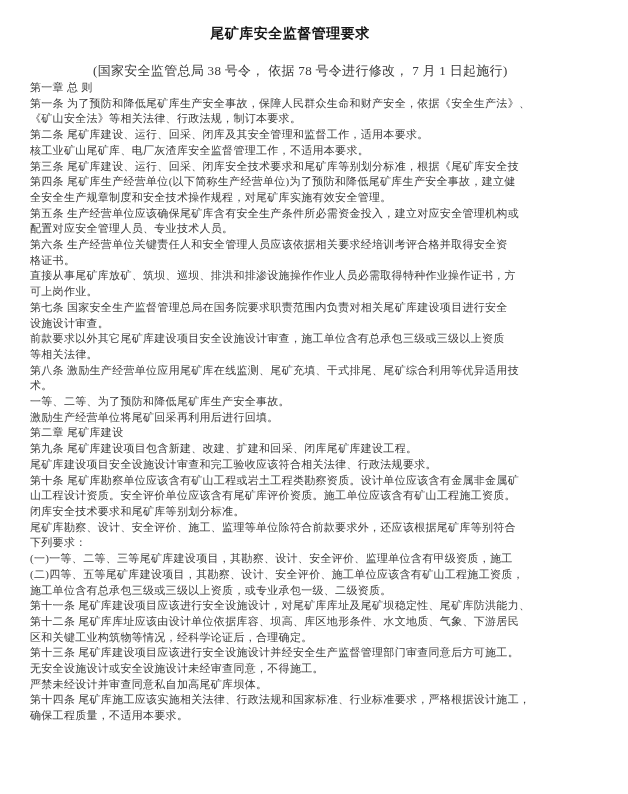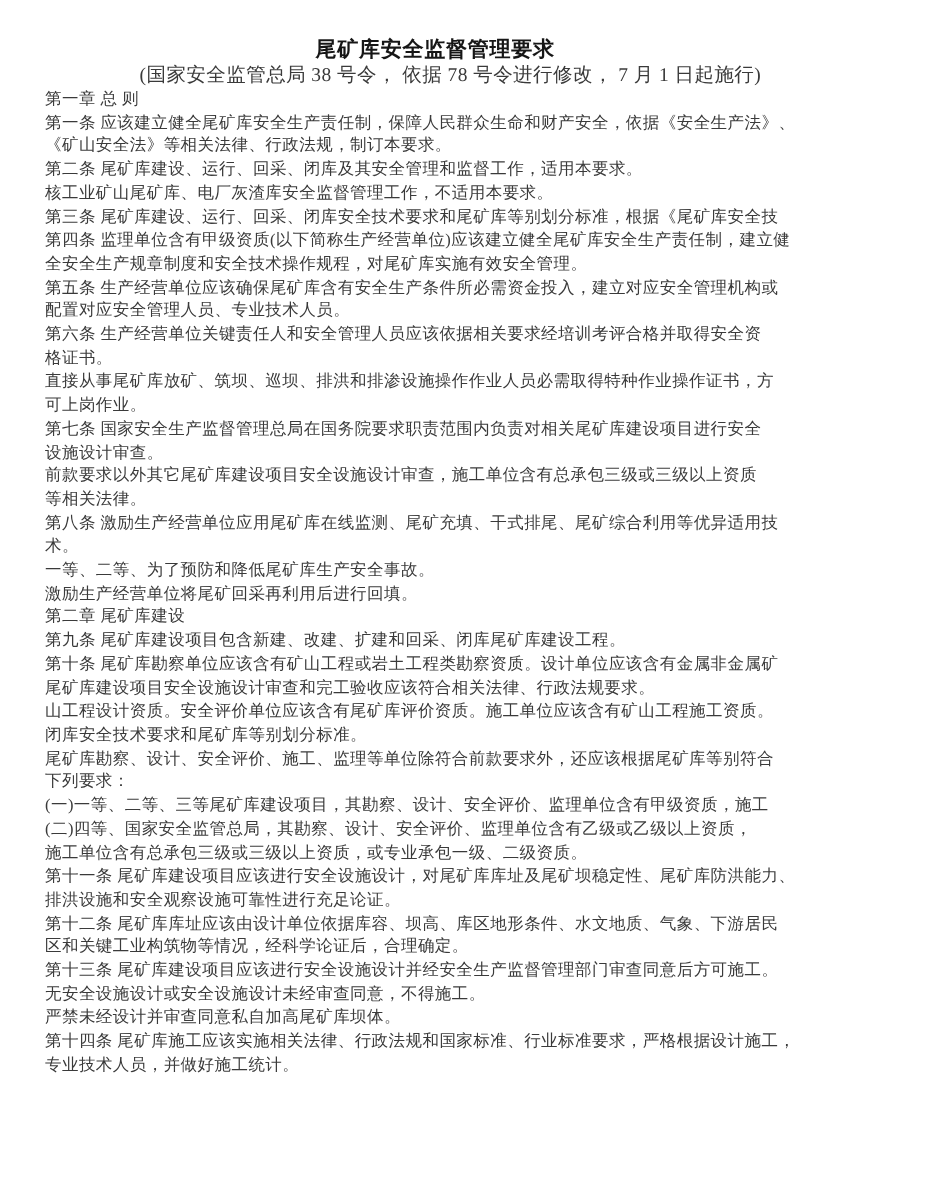--- a/index.html
+++ b/index.html
@@ -22,20 +22,21 @@
   .doc-title {
     font-size: 14px;
     font-weight: bold;
     color: #161616;
     text-align: center;
     line-height: 16px;
     letter-spacing: 0.5px;
     white-space: nowrap;
   }
   .doc-subtitle {
+    margin-top: 21px;
     padding-left: 63px;
     font-size: 13px;
     line-height: 15px;
     letter-spacing: 0.3px;
     white-space: pre;
     color: #3a3a3a;
   }
   .doc-body {
     margin-top: 2px;
   }
@@ -48,55 +49,54 @@
   }
 </style>
 </head>
 <body>
 
 <div class="page">
   <div class="doc-title">尾矿库安全监督管理要求</div>
   <div class="doc-subtitle">(国家安全监管总局 38 号令， 依据 78 号令进行修改， 7 月 1 日起施行)</div>
   <div class="doc-body">
       <div class="line">第一章 总 则</div>
-      <div class="line">第一条 应该建立健全尾矿库安全生产责任制，保障人民群众生命和财产安全，依据《安全生产法》、</div>
+      <div class="line">第一条 为了预防和降低尾矿库生产安全事故，保障人民群众生命和财产安全，依据《安全生产法》、</div>
       <div class="line">《矿山安全法》等相关法律、行政法规，制订本要求。</div>
       <div class="line">第二条 尾矿库建设、运行、回采、闭库及其安全管理和监督工作，适用本要求。</div>
       <div class="line">核工业矿山尾矿库、电厂灰渣库安全监督管理工作，不适用本要求。</div>
       <div class="line">第三条 尾矿库建设、运行、回采、闭库安全技术要求和尾矿库等别划分标准，根据《尾矿库安全技</div>
-      <div class="line">第四条 监理单位含有甲级资质(以下简称生产经营单位)应该建立健全尾矿库安全生产责任制，建立健</div>
+      <div class="line">第四条 尾矿库生产经营单位(以下简称生产经营单位)为了预防和降低尾矿库生产安全事故，建立健</div>
       <div class="line">全安全生产规章制度和安全技术操作规程，对尾矿库实施有效安全管理。</div>
       <div class="line">第五条 生产经营单位应该确保尾矿库含有安全生产条件所必需资金投入，建立对应安全管理机构或</div>
       <div class="line">配置对应安全管理人员、专业技术人员。</div>
       <div class="line">第六条 生产经营单位关键责任人和安全管理人员应该依据相关要求经培训考评合格并取得安全资</div>
       <div class="line">格证书。</div>
       <div class="line">直接从事尾矿库放矿、筑坝、巡坝、排洪和排渗设施操作作业人员必需取得特种作业操作证书，方</div>
       <div class="line">可上岗作业。</div>
       <div class="line">第七条 国家安全生产监督管理总局在国务院要求职责范围内负责对相关尾矿库建设项目进行安全</div>
       <div class="line">设施设计审查。</div>
       <div class="line">前款要求以外其它尾矿库建设项目安全设施设计审查，施工单位含有总承包三级或三级以上资质</div>
       <div class="line">等相关法律。</div>
       <div class="line">第八条 激励生产经营单位应用尾矿库在线监测、尾矿充填、干式排尾、尾矿综合利用等优异适用技</div>
       <div class="line">术。</div>
       <div class="line">一等、二等、为了预防和降低尾矿库生产安全事故。</div>
       <div class="line">激励生产经营单位将尾矿回采再利用后进行回填。</div>
       <div class="line">第二章 尾矿库建设</div>
       <div class="line">第九条 尾矿库建设项目包含新建、改建、扩建和回采、闭库尾矿库建设工程。</div>
+      <div class="line">尾矿库建设项目安全设施设计审查和完工验收应该符合相关法律、行政法规要求。</div>
       <div class="line">第十条 尾矿库勘察单位应该含有矿山工程或岩土工程类勘察资质。设计单位应该含有金属非金属矿</div>
-      <div class="line">尾矿库建设项目安全设施设计审查和完工验收应该符合相关法律、行政法规要求。</div>
       <div class="line">山工程设计资质。安全评价单位应该含有尾矿库评价资质。施工单位应该含有矿山工程施工资质。</div>
       <div class="line">闭库安全技术要求和尾矿库等别划分标准。</div>
       <div class="line">尾矿库勘察、设计、安全评价、施工、监理等单位除符合前款要求外，还应该根据尾矿库等别符合</div>
       <div class="line">下列要求：</div>
       <div class="line">(一)一等、二等、三等尾矿库建设项目，其勘察、设计、安全评价、监理单位含有甲级资质，施工</div>
-      <div class="line">(二)四等、国家安全监管总局，其勘察、设计、安全评价、监理单位含有乙级或乙级以上资质，</div>
+      <div class="line">(二)四等、五等尾矿库建设项目，其勘察、设计、安全评价、施工单位应该含有矿山工程施工资质，</div>
       <div class="line">施工单位含有总承包三级或三级以上资质，或专业承包一级、二级资质。</div>
       <div class="line">第十一条 尾矿库建设项目应该进行安全设施设计，对尾矿库库址及尾矿坝稳定性、尾矿库防洪能力、</div>
-      <div class="line">排洪设施和安全观察设施可靠性进行充足论证。</div>
       <div class="line">第十二条 尾矿库库址应该由设计单位依据库容、坝高、库区地形条件、水文地质、气象、下游居民</div>
       <div class="line">区和关键工业构筑物等情况，经科学论证后，合理确定。</div>
       <div class="line">第十三条 尾矿库建设项目应该进行安全设施设计并经安全生产监督管理部门审查同意后方可施工。</div>
       <div class="line">无安全设施设计或安全设施设计未经审查同意，不得施工。</div>
       <div class="line">严禁未经设计并审查同意私自加高尾矿库坝体。</div>
       <div class="line">第十四条 尾矿库施工应该实施相关法律、行政法规和国家标准、行业标准要求，严格根据设计施工，</div>
-      <div class="line">专业技术人员，并做好施工统计。</div>
+      <div class="line">确保工程质量，不适用本要求。</div>
     </div>
 </div>
 
 </body></html>

